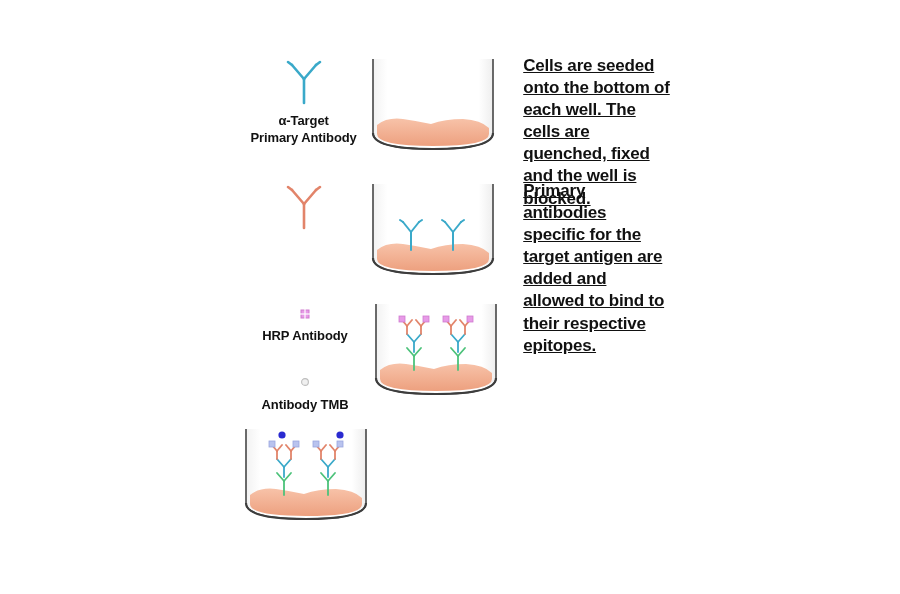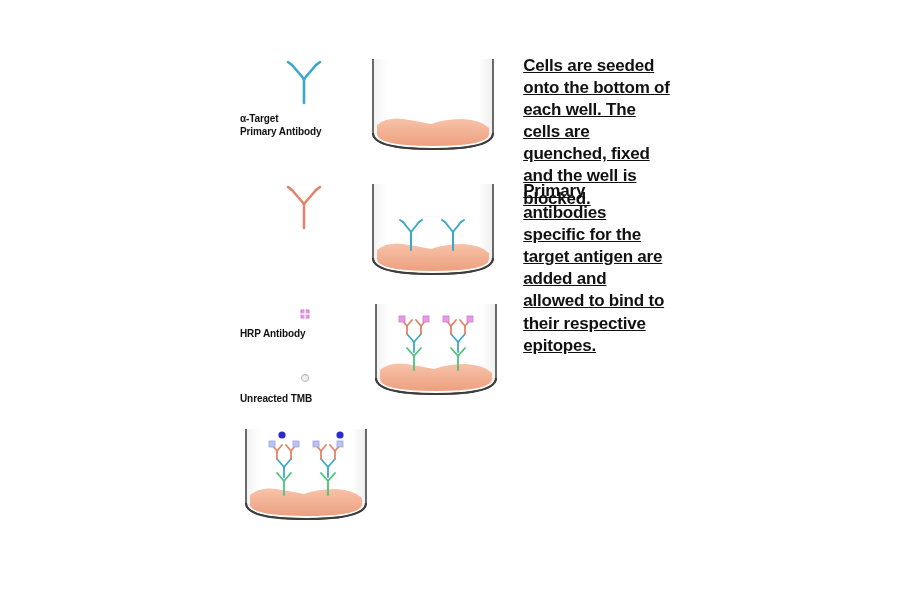--- a/index.html
+++ b/index.html
@@ -41,22 +41,22 @@
     position: relative;
     height: 110px;
   }
   .legend-art {
     height: 58px;
     display: flex;
     align-items: center;
     justify-content: center;
   }
   .legend-label {
-    text-align: left;
-    font-size: 10px;
+    text-align: center;
+    font-size: 13px;
     font-weight: bold;
     line-height: 1.28;
     color: #111111;
     letter-spacing: -0.1px;
   }
   .legend-2 { height: 150px; }
   .legend-sub {
     margin-top: 22px;
   }
   .legend-sub .legend-art { height: 30px; }
@@ -204,21 +204,21 @@
         </svg>
       </div>
       <div class="legend-label">HRP Antibody</div>
 
       <div class="legend-sub">
         <div class="legend-art">
           <svg width="14" height="14" viewBox="0 0 14 14">
             <circle cx="7" cy="7" r="3.4" fill="#f0f0f0" stroke="#bdbdbd" stroke-width="1.1"></circle>
           </svg>
         </div>
-        <div class="legend-label">Unreacted TMB</div>
+        <div class="legend-label">Antibody TMB</div>
       </div>
     </div>
 
     <div class="well-wrap">
       <div class="well">
         <svg width="132" height="100" viewBox="0 0 132 100">
           <defs>
             <linearGradient id="wellg3" x1="0" y1="0" x2="1" y2="0">
               <stop offset="0%" stop-color="#f2f2f2"></stop>
               <stop offset="12%" stop-color="#ffffff"></stop>

